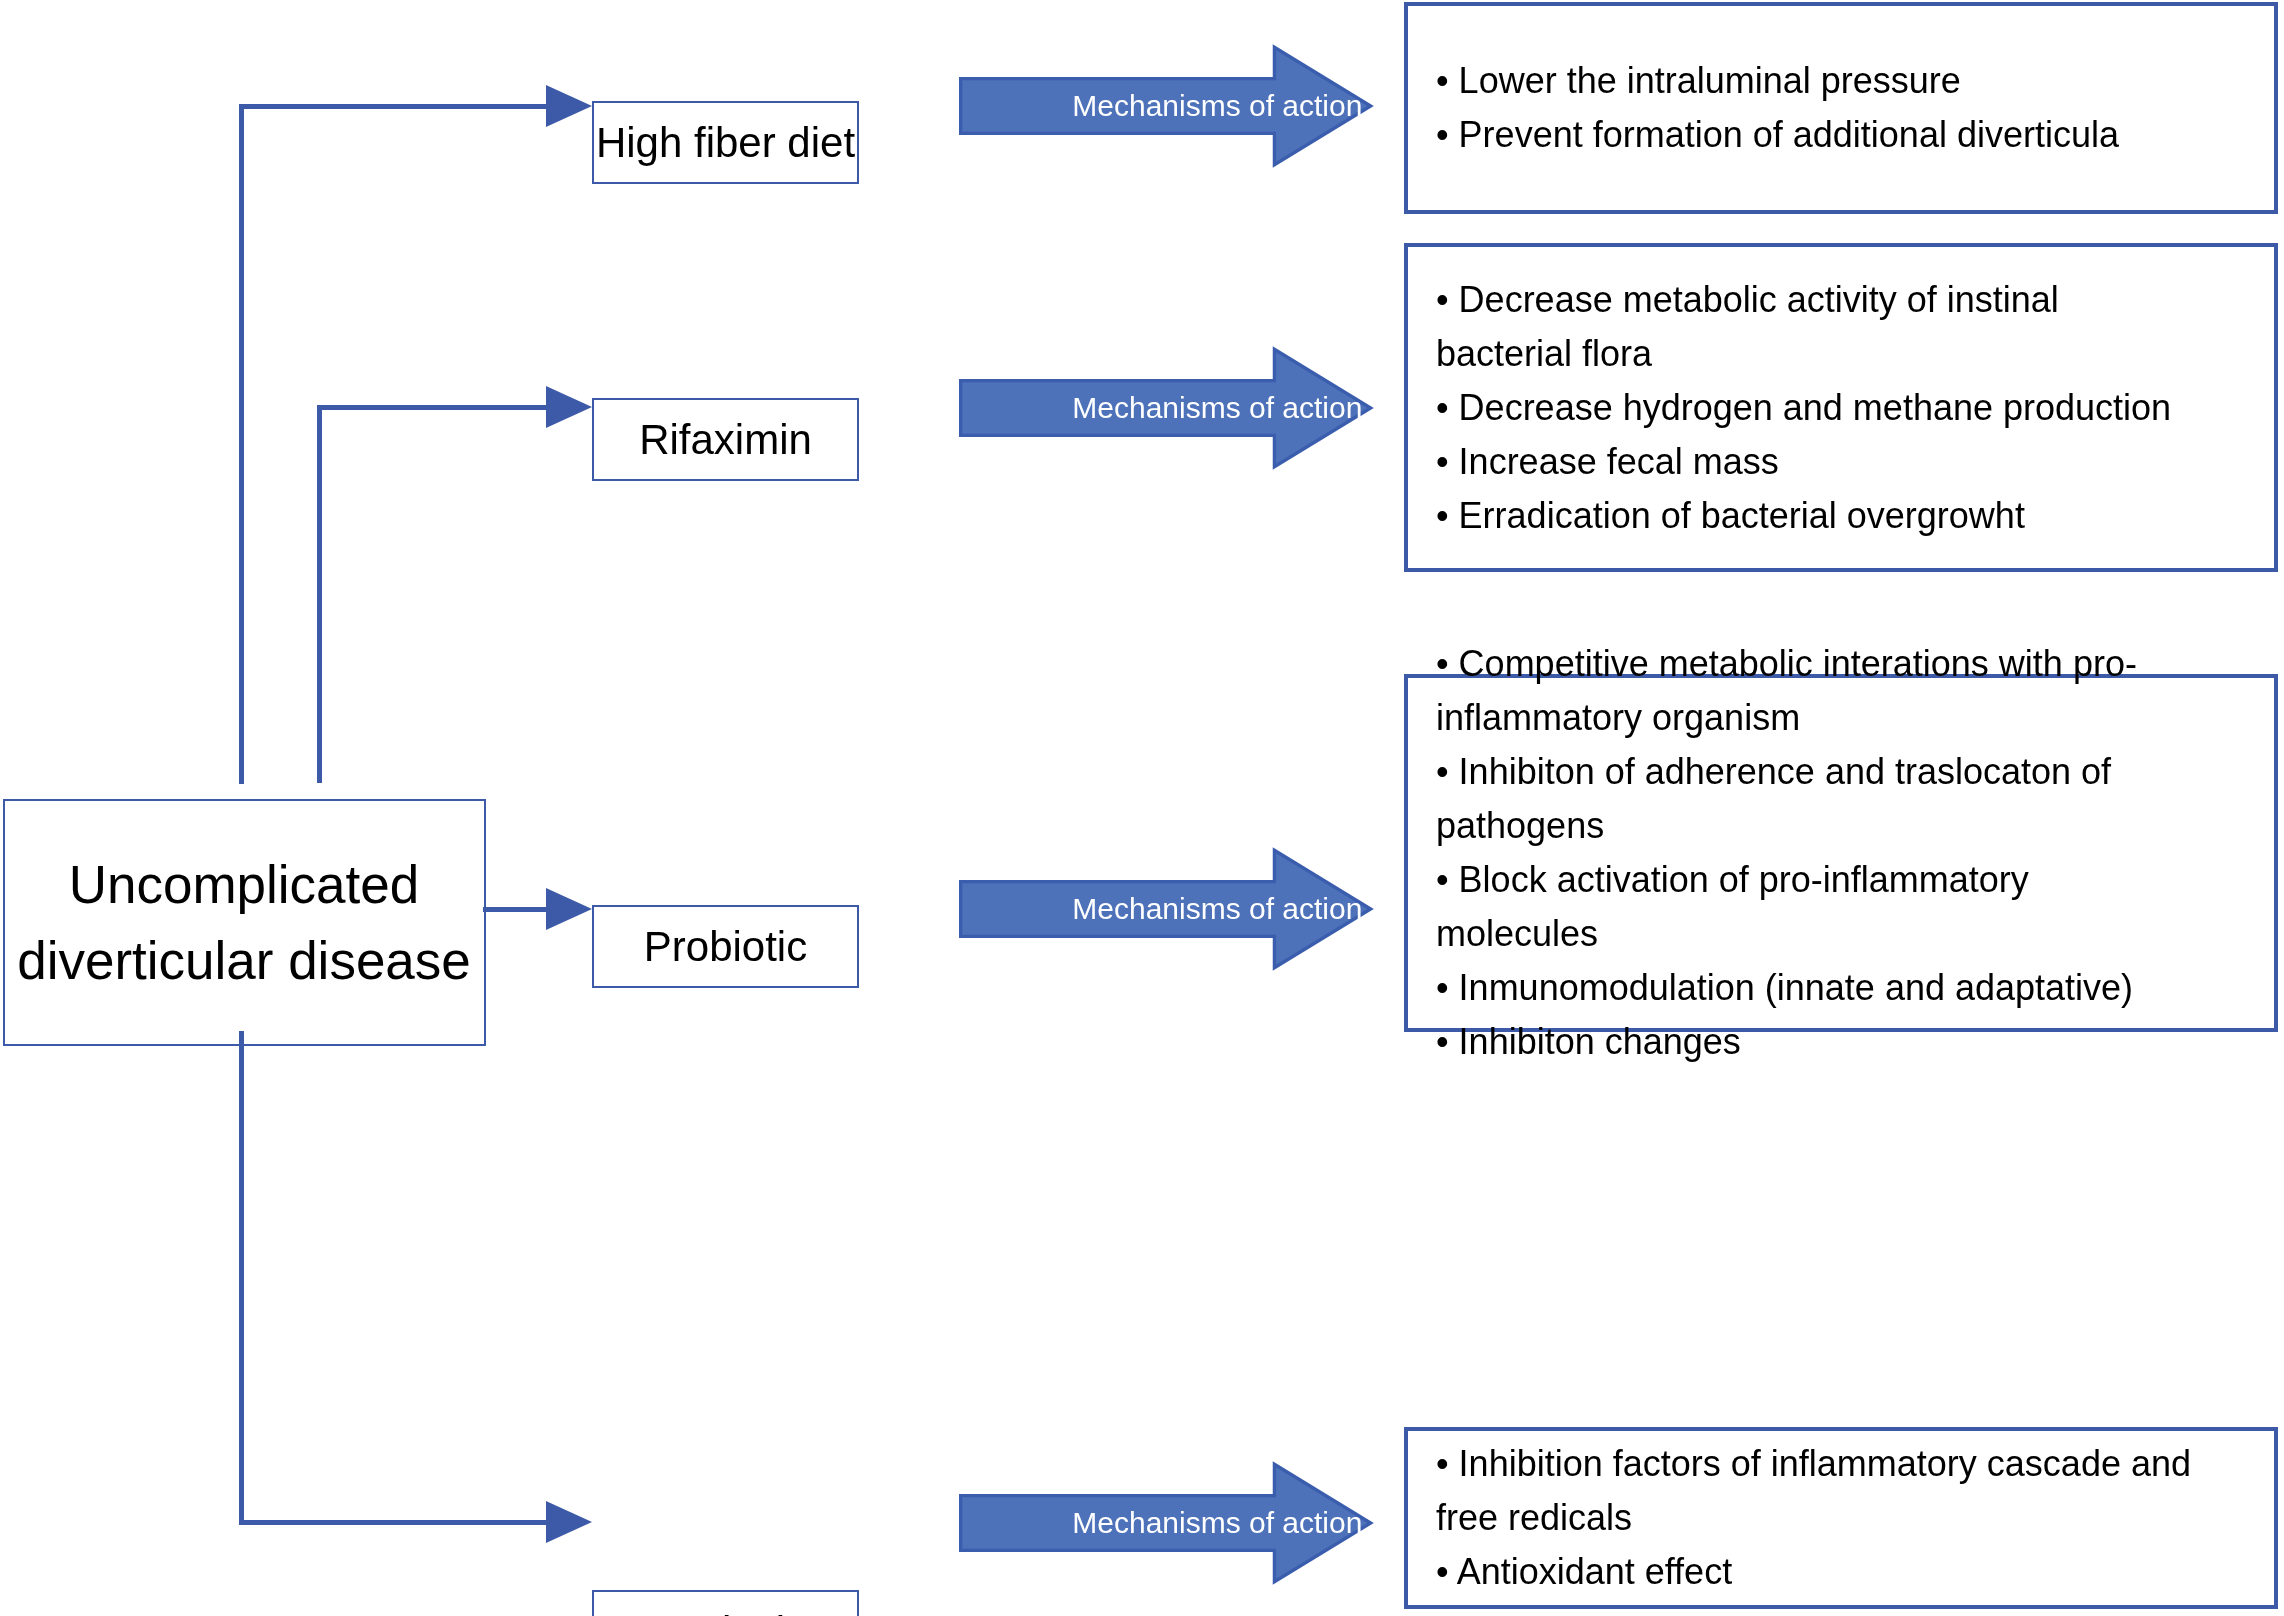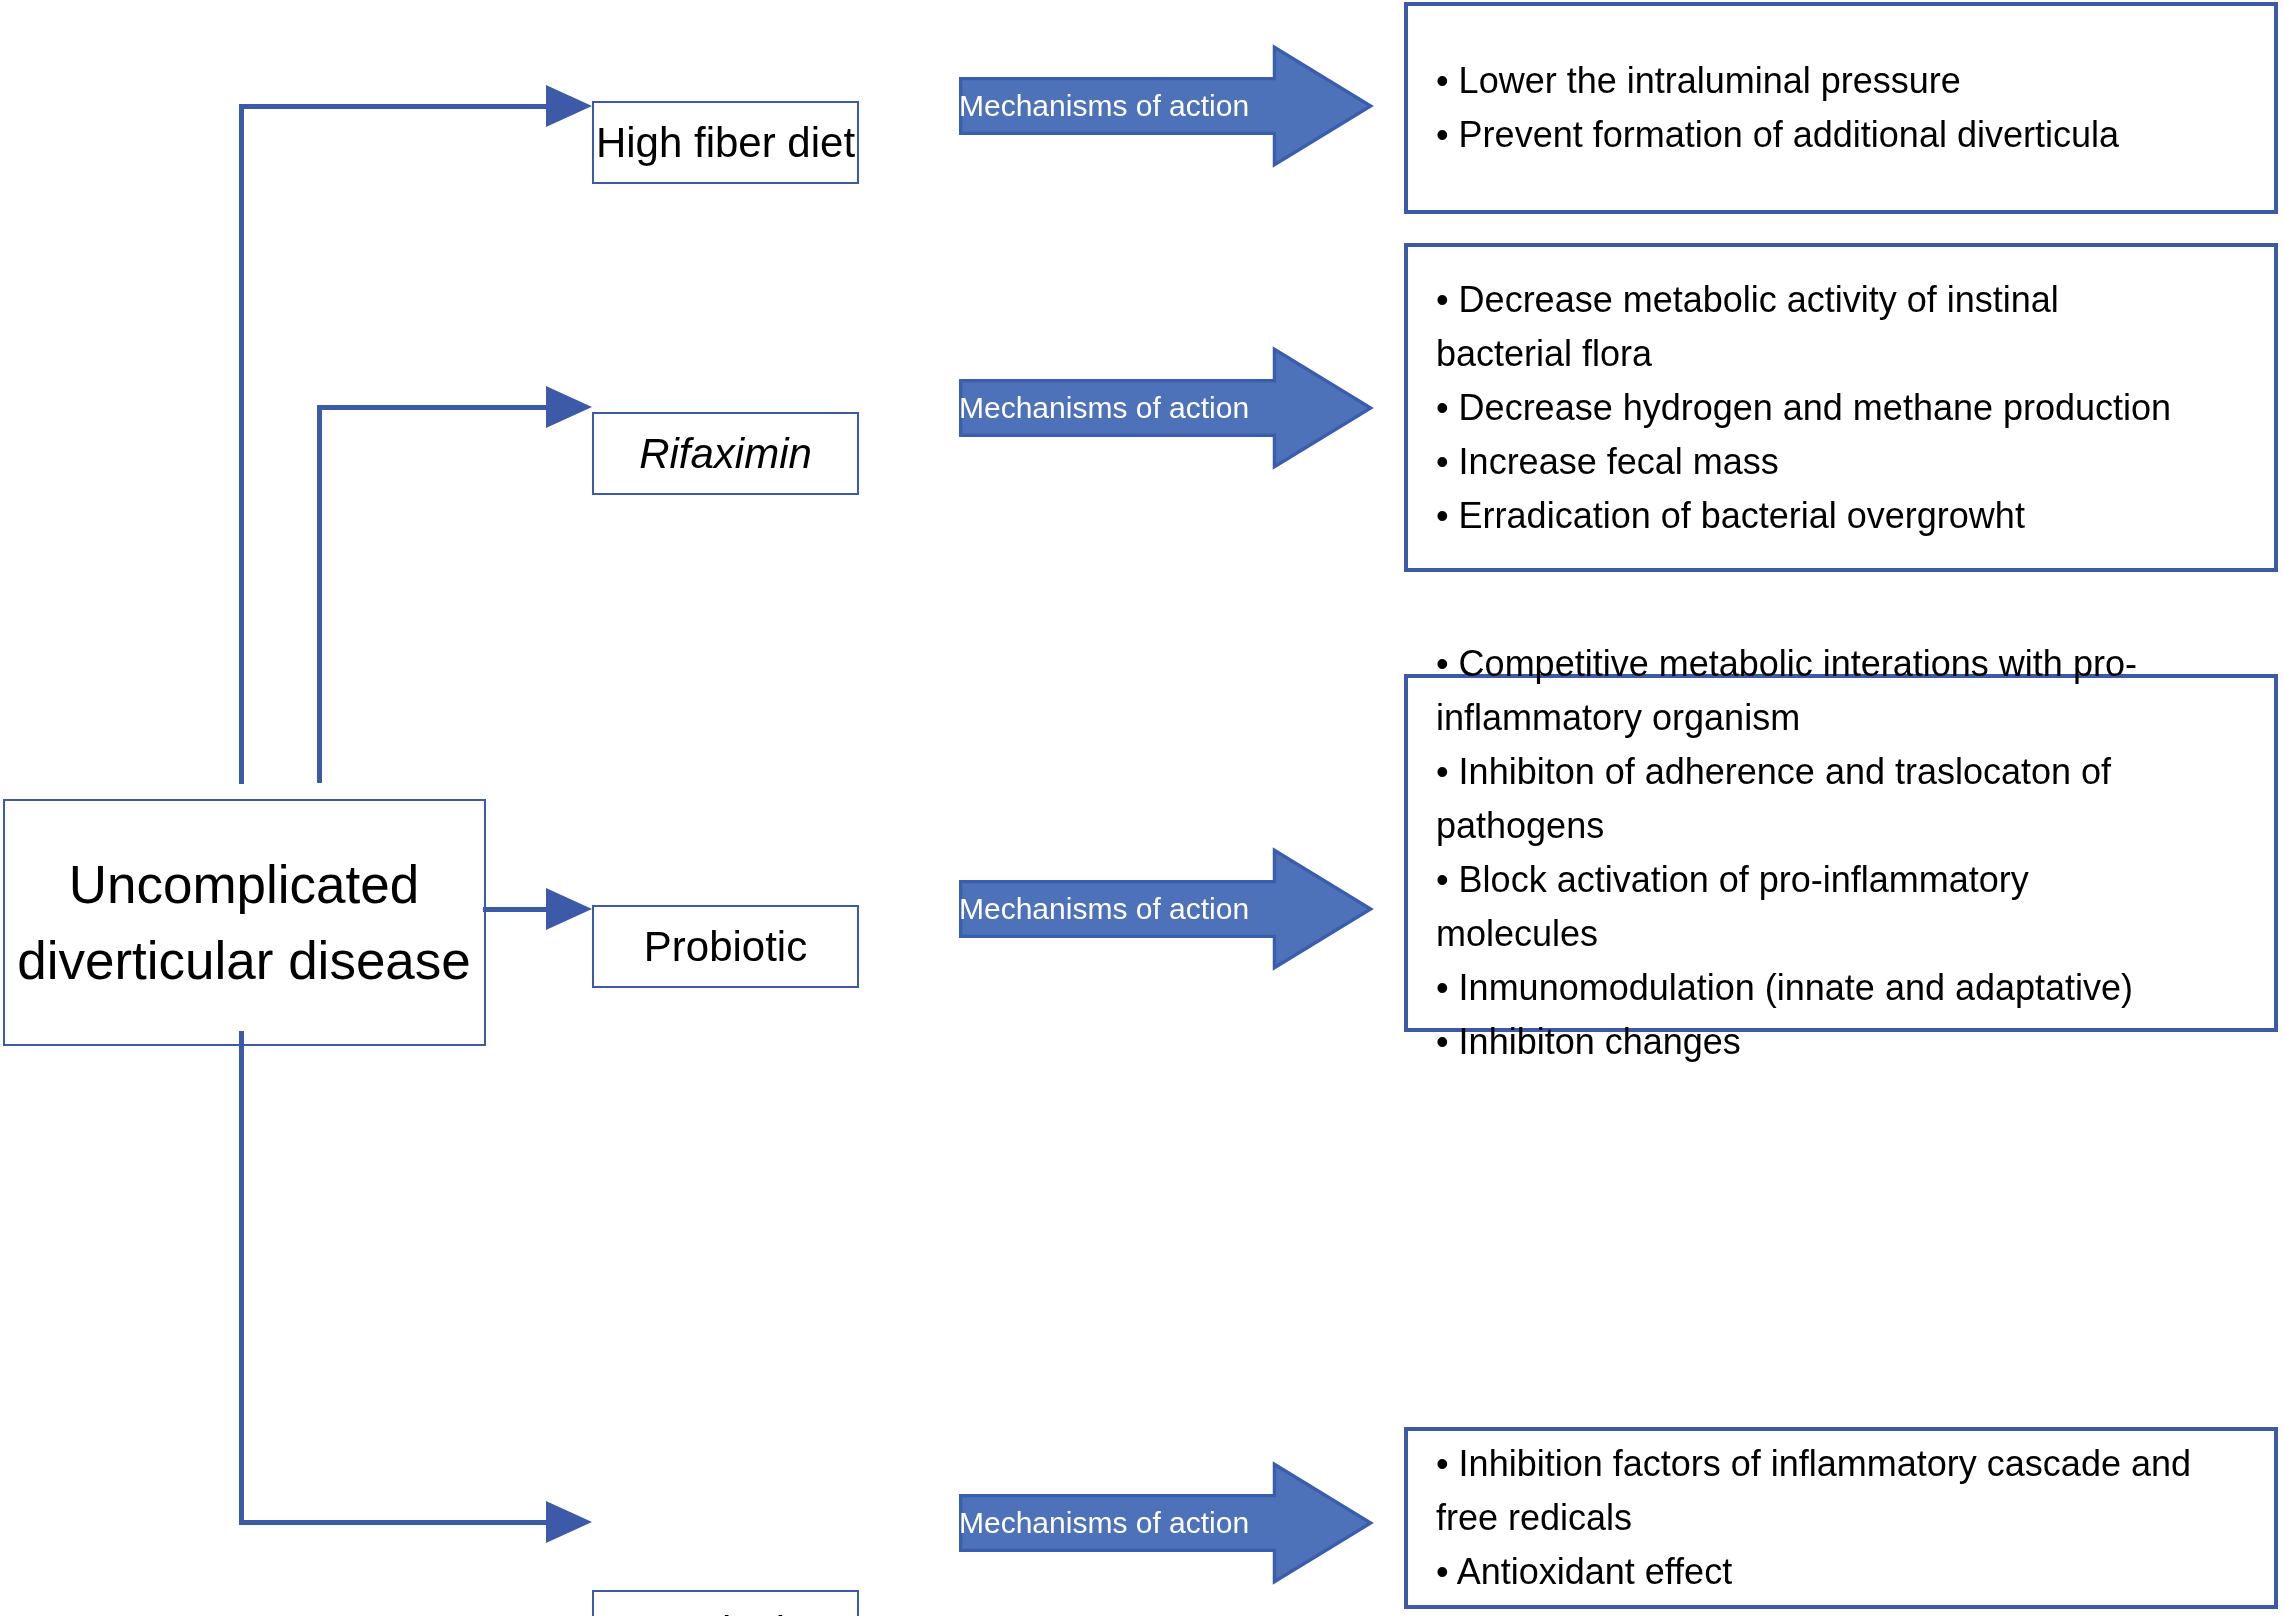--- a/index.html
+++ b/index.html
@@ -20,21 +20,21 @@
     display:flex;align-items:center;justify-content:center;
   }
   .disease-box{
     left:2.5px;top:783px;width:483px;height:247px;
     font-size:53px;line-height:1.42;text-align:center;
     padding:0 10px;
     margin-top:16px;
   }
   .treat{left:592px;width:267px;height:83px;font-size:42px;margin-top:36px;}
   .treat.r1{top:65px;}
-  .treat.r2{top:376px;font-style:italic;}
+  .treat.r2{top:362px;}
   .treat.r3{top:869px;}
   .treat.r4{top:1554px;}
   .bullets{
     left:1404px;width:874px;
     border-width:4.1px;
     flex-direction:column;align-items:flex-start;justify-content:center;
     padding:6.6px 23px 6.6px 28px;
     font-size:36px;line-height:1.5;
   }
   .bullets.b1{top:1.7px;height:212px;}
@@ -46,21 +46,21 @@
   
   .mech-arrow{position:absolute;left:959px;width:415px;height:124px;}
   .mech-arrow.a1{top:44px;}
   .mech-arrow.a2{top:346px;}
   .mech-arrow.a3{top:847px;}
   .mech-arrow.a4{top:1461px;}
   .mech-arrow svg{position:absolute;left:0;top:0;width:100%;height:100%;}
   .mech-label{
     position:absolute;left:0;right:11.6px;top:50%;
     transform:translateY(-50%);
-    text-align:left;color:#fff;font-size:30px;
+    text-align:right;color:#fff;font-size:30px;
   }
   
   .line{position:absolute;background:#3d5aa8;}
   .lv1{left:239px;top:104px;width:5px;height:680px;}
   .lv2{left:317px;top:405px;width:5px;height:378px;}
   .lv3{left:239px;top:1031px;width:5px;height:492px;}
   .lh1{left:239px;top:104px;width:310px;height:5px;}
   .lh2{left:317px;top:405px;width:232px;height:5px;}
   .lh4{left:483px;top:907px;width:65px;height:5px;}
   .lh3{left:239px;top:1520px;width:310px;height:5px;}

